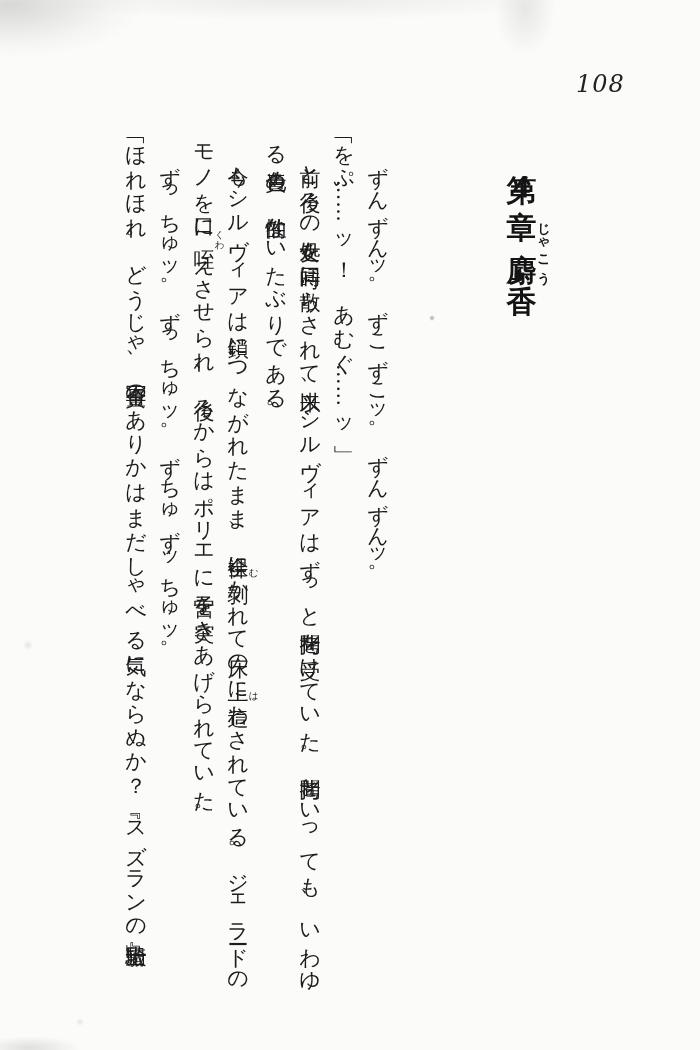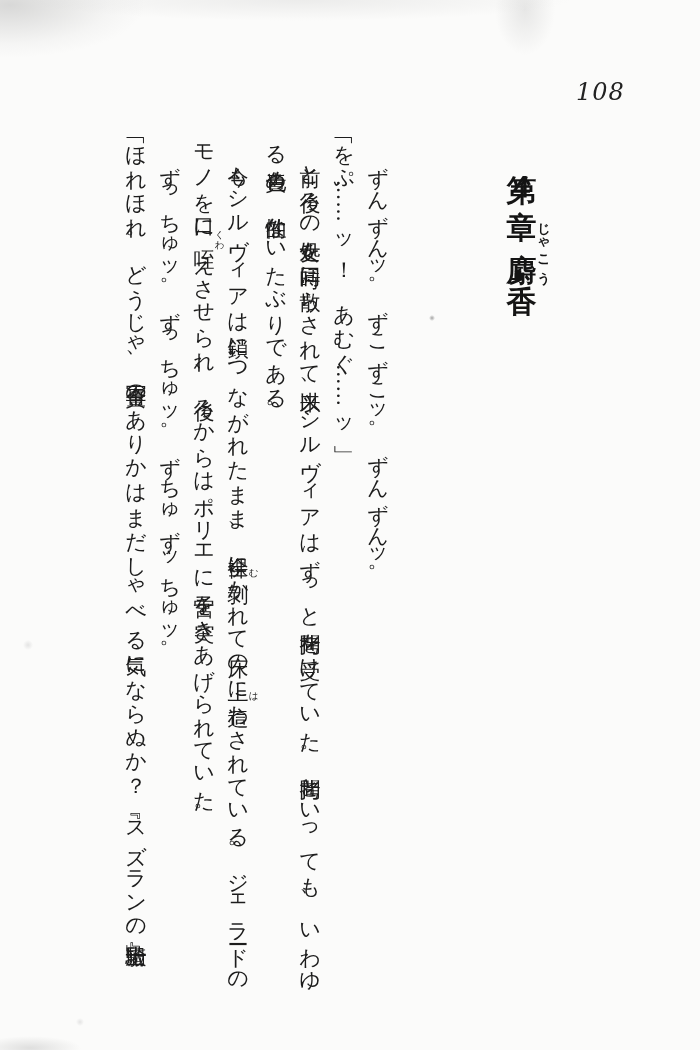--- a/index.html
+++ b/index.html
@@ -18,21 +18,21 @@
     background:
       radial-gradient(ellipse 180px 70px at 10px 5px, rgba(150,150,150,.35), rgba(200,200,200,.12) 55%, transparent 75%),
       radial-gradient(ellipse 340px 26px at 300px 0px, rgba(190,190,190,.25), transparent 80%),
       radial-gradient(ellipse 40px 60px at 525px 10px, rgba(185,185,185,.30), transparent 75%),
       radial-gradient(circle 3px at 432px 318px, rgba(90,90,90,.55), transparent 100%),
       radial-gradient(circle 5px at 28px 645px, rgba(200,200,200,.45), transparent 100%),
       radial-gradient(circle 4px at 80px 1022px, rgba(205,205,205,.5), transparent 100%),
       radial-gradient(ellipse 60px 14px at 30px 1048px, rgba(170,170,170,.35), transparent 85%);
   }
   .page-number{
-    position:absolute;top:78px;left:576px;
+    position:absolute;top:70px;left:576px;
     font-size:24px;font-style:italic;letter-spacing:1px;color:#222;text-align:center;
   }
   .chapter-heading{
     position:absolute;top:152px;right:149px;
     writing-mode:vertical-rl;text-orientation:mixed;
     font-size:30px;font-weight:700;letter-spacing:2px;
     line-height:46px;color:#141414;
     white-space:nowrap;
   }
   .chapter-heading rt{

